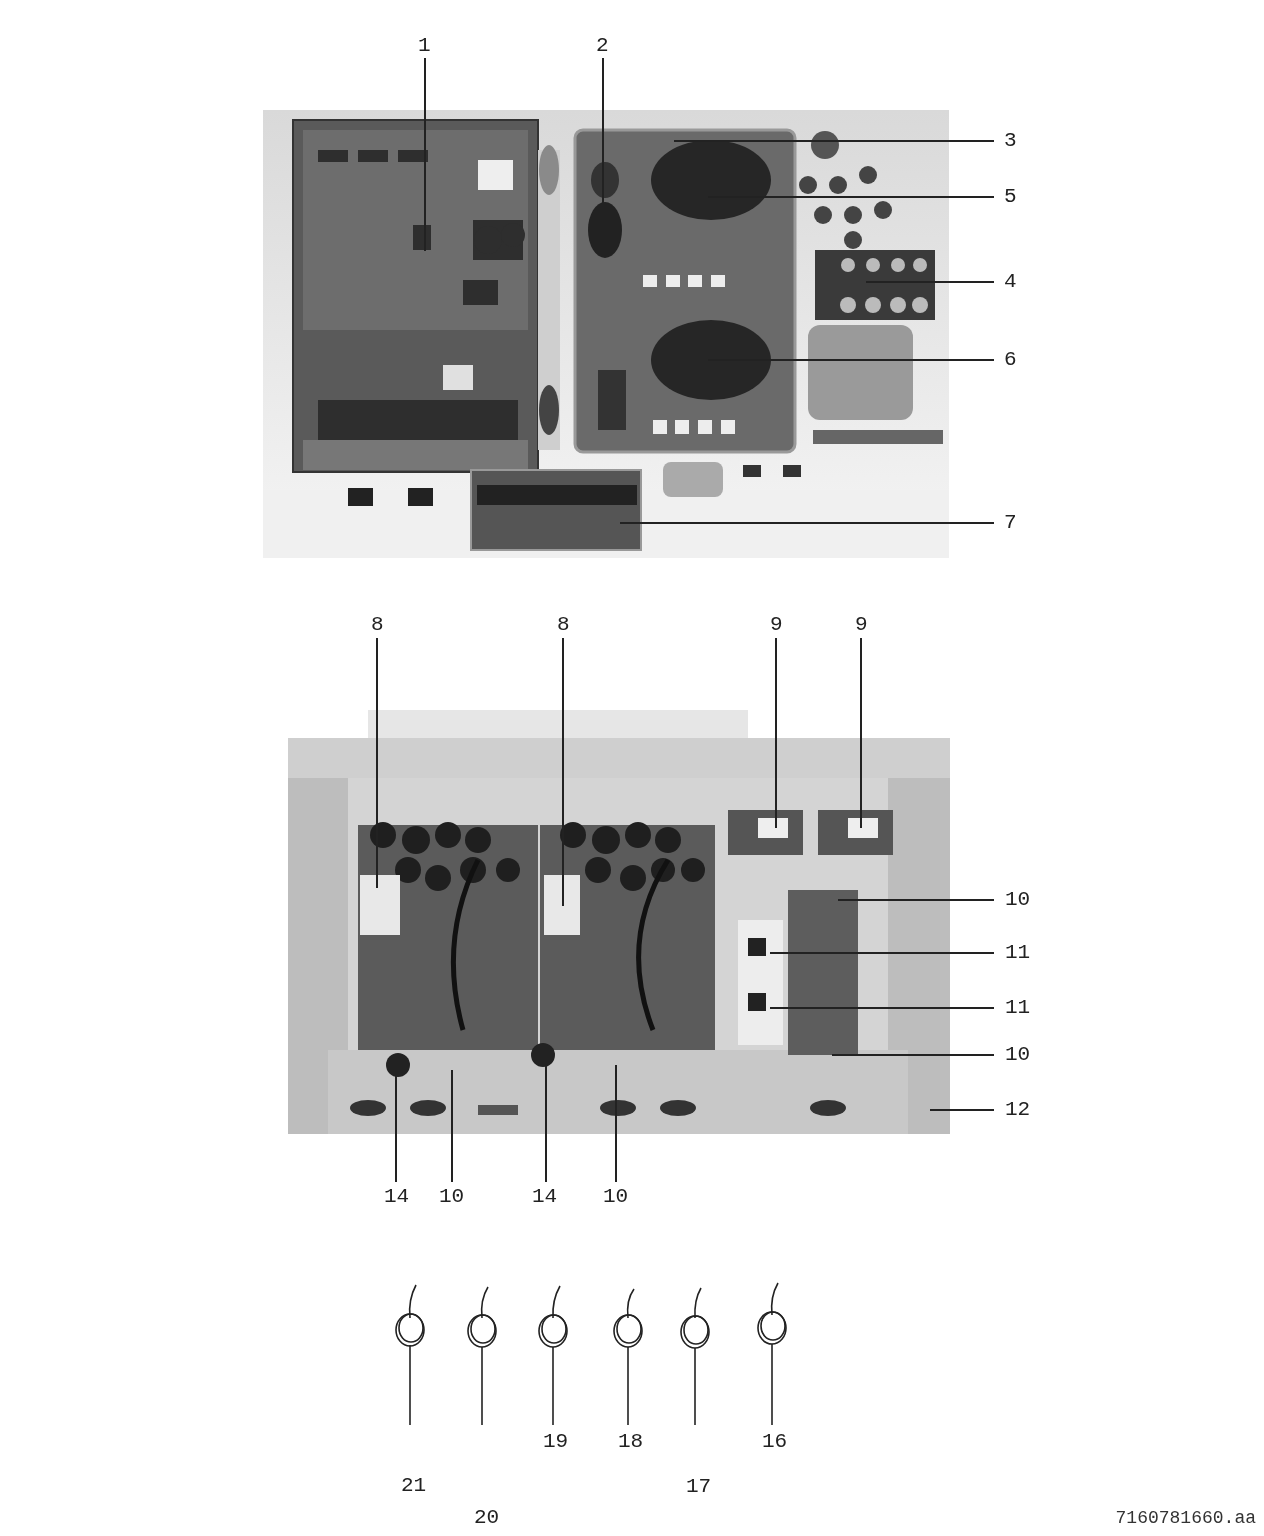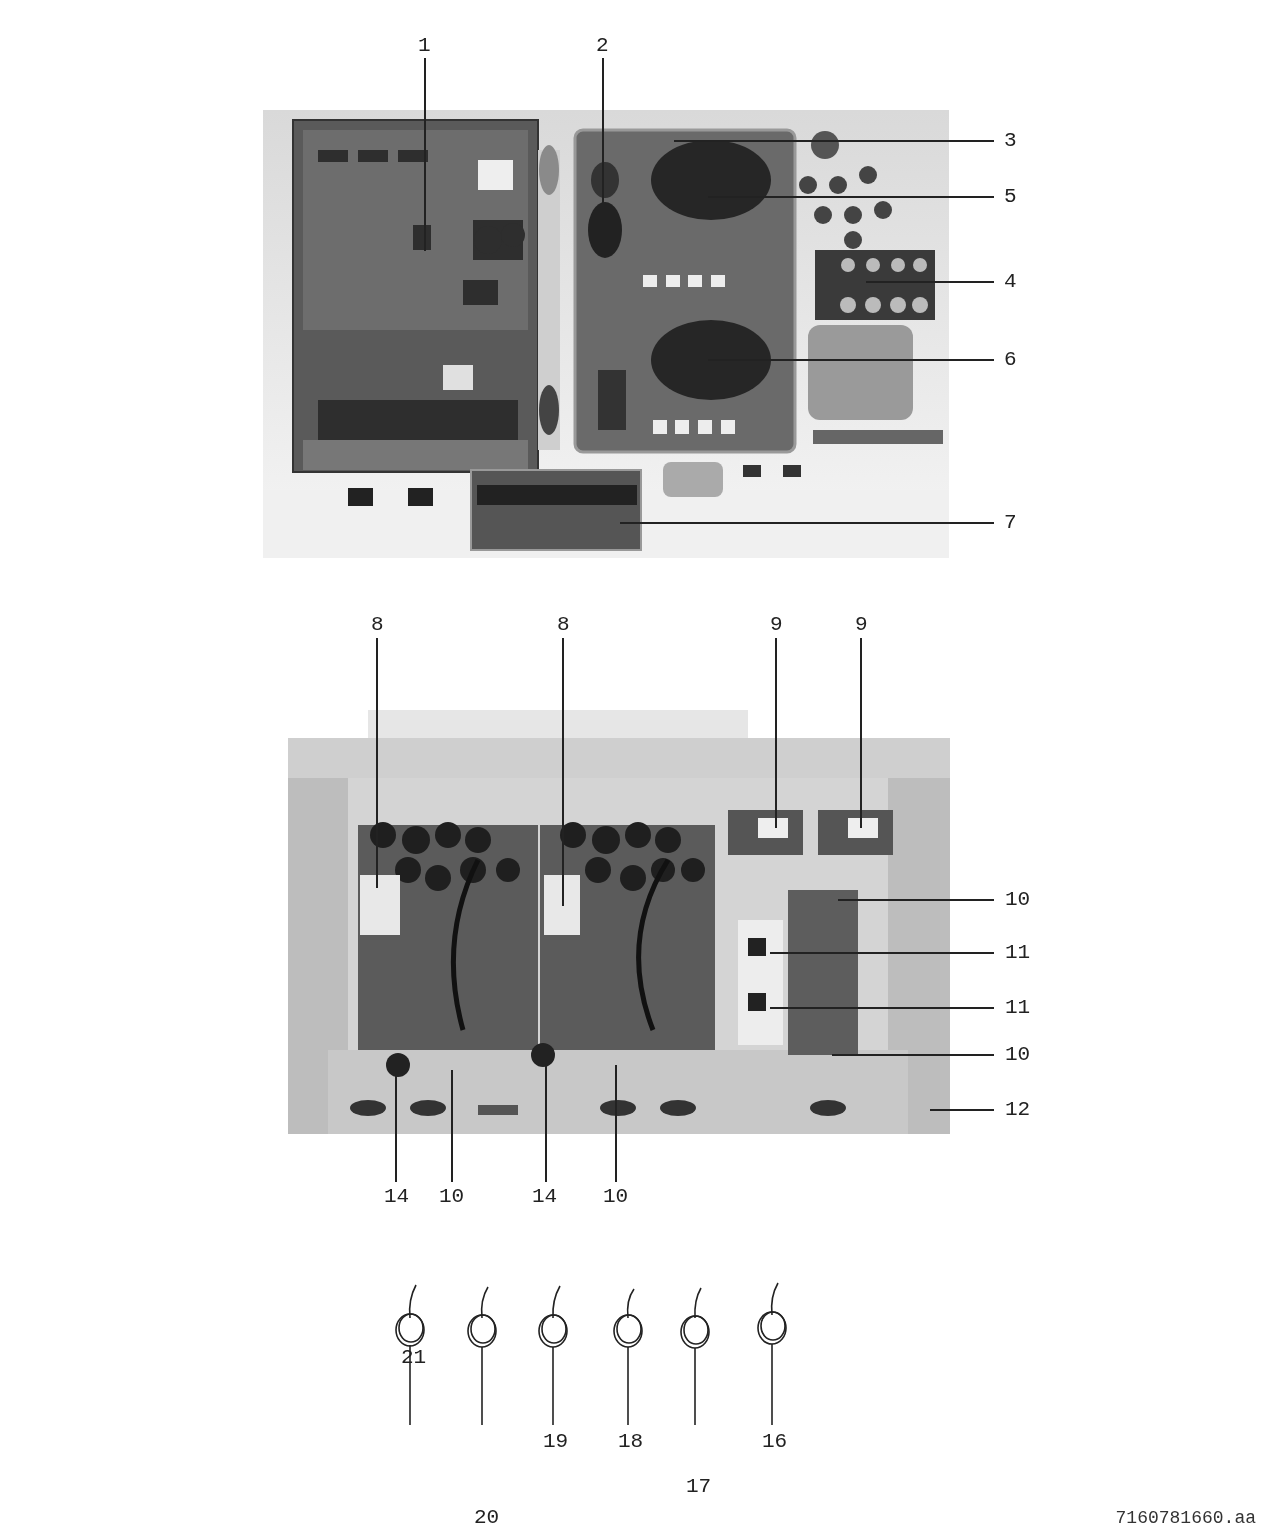--- a/index.html
+++ b/index.html
@@ -231,20 +231,20 @@
       <line x1="315" y1="73" x2="315" y2="150"></line>
 
       <path d="M392 40 Q390 22 398 8"></path>
         <ellipse cx="392" cy="53" rx="14" ry="16"></ellipse>
         <ellipse cx="393" cy="51" rx="12" ry="14"></ellipse>
       <line x1="392" y1="69" x2="392" y2="150"></line>
     </g>
   </svg>
 </div>
 
-<span class="label" style="left:401px; top:1347px;">21</span>
+<span class="label" style="left:401px; top:1475px;">21</span>
 <span class="label" style="left:474px; top:1507px;">20</span>
 <span class="label" style="left:543px; top:1431px;">19</span>
 <span class="label" style="left:618px; top:1431px;">18</span>
 <span class="label" style="left:686px; top:1431px;margin-top:45px;">17</span>
 <span class="label" style="left:762px; top:1431px;font-family:Liberation Mono, monospace;">16</span>
 
 <span class="footer">7160781660.aa</span>
 
 </body></html>

